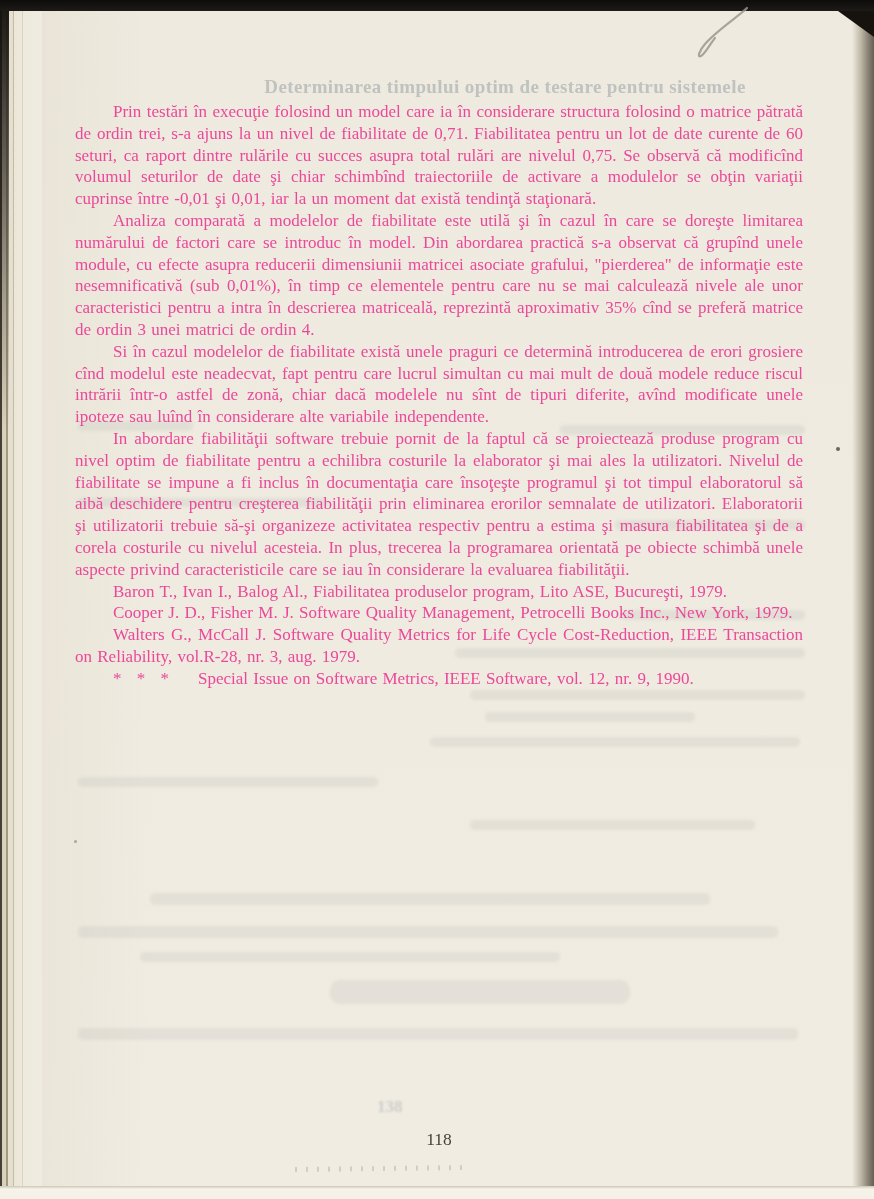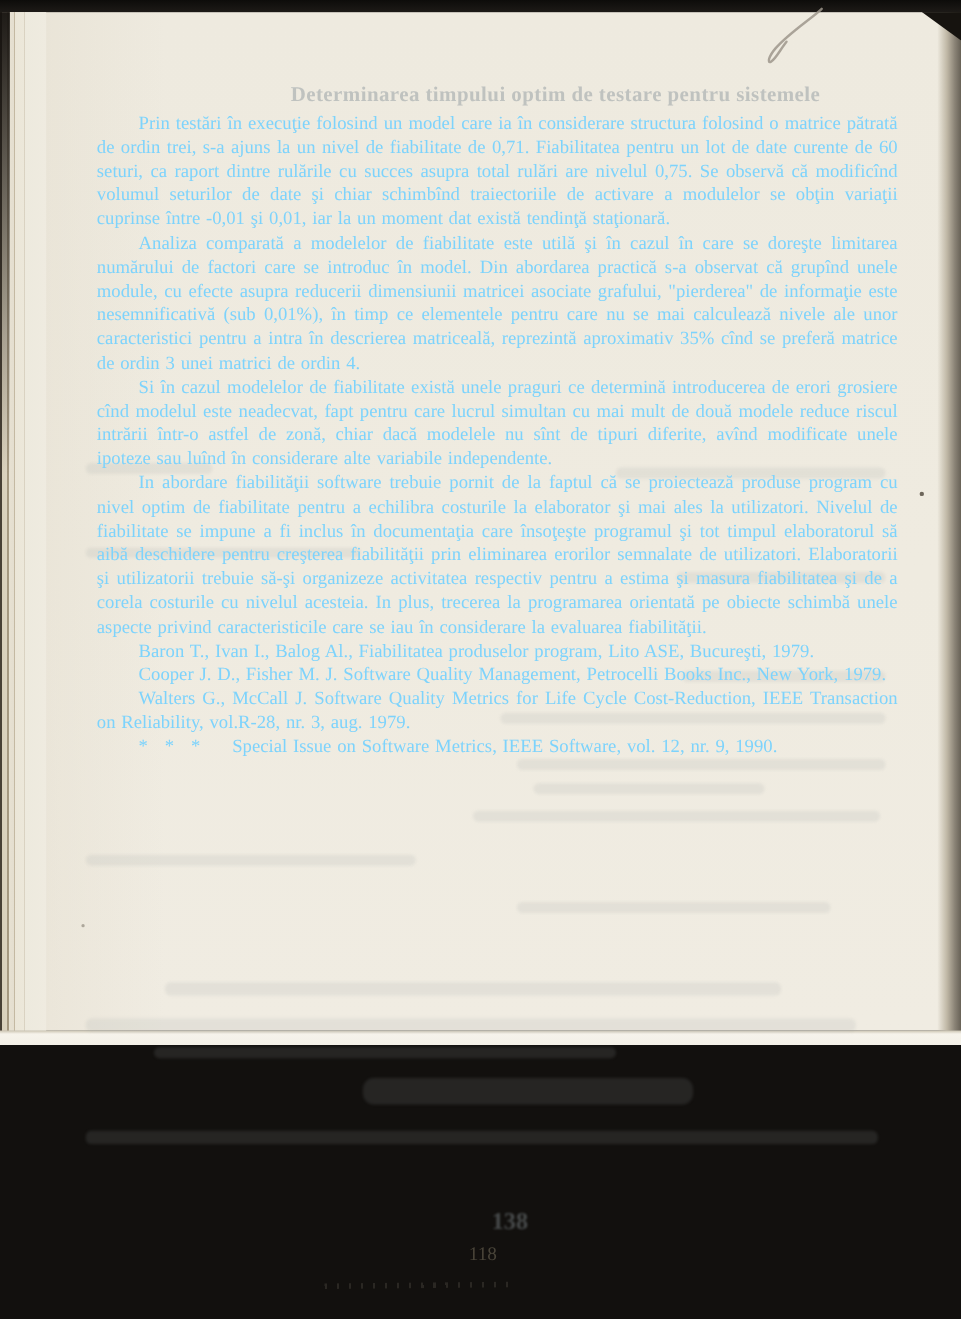--- a/index.html
+++ b/index.html
@@ -4,21 +4,21 @@
 <style>
   html, body {
     margin: 0; padding: 0;
     width: 874px; height: 1199px;
     overflow: hidden;
     background: #12100e;
     font-family: "Liberation Serif", "DejaVu Serif", serif;
   }
   #scan {
     position: absolute; inset: 0;
-    width: 874px; height: 950px;
+    width: 874px; height: 1199px;
   }
   
   #paper {
     position: absolute; left: 0; top: 11px; right: 0; bottom: 13px;
     background:
       linear-gradient(to right, rgba(210,201,182,0.55) 0px, rgba(226,219,203,0.35) 46px, rgba(239,235,224,0) 150px),
       linear-gradient(to bottom, #eeeadf 0%, #efebe0 55%, #f0ece2 100%);
   }
   
   #top-bar {
@@ -61,34 +61,34 @@
   
   #fiber { position: absolute; left: 655px; top: 0px; }
   
   .ghost-heading {
     position: absolute; left: 185px; top: 76px; width: 640px;
     text-align: center; font-weight: bold; font-size: 19px; letter-spacing: 0.4px;
     color: rgba(139,151,156,0.48);
     filter: blur(0.7px);
   }
   .ghost-pagenum {
-    position: absolute; left: 360px; top: 1097px; width: 120px;
-    text-align: right; font-size: 22px; font-weight: bold;
+    position: absolute; left: 377px; top: 1097px; width: 120px;
+    text-align: left; font-size: 17px; font-weight: bold;
     color: rgba(150,160,164,0.4);
     filter: blur(0.8px);
   }
   .ghost-bar {
     position: absolute; height: 10px; border-radius: 5px;
     background: rgba(152,160,163,0.15);
     filter: blur(1.4px);
   }
   
   #text-block {
-    position: absolute; left: 88px; top: 101px; width: 728px;
-    font-size: 17px; line-height: 21.8px; color: #7dd3fc;
+    position: absolute; left: 75px; top: 101px; width: 728px;
+    font-size: 17px; line-height: 21.8px; color: #ec4899;
     text-align: justify; word-spacing: 0.06em;
   }
   #text-block p { margin: 0; text-indent: 38px; }
   .section-heading {
     font-weight: bold; text-indent: 38px; letter-spacing: 0.4px;
     margin: 0;
   }
   #conclusions-heading { margin-top: 34px; }
   #bibliography-heading { margin-top: 23px; }
   .stars { letter-spacing: 5px; margin-right: 24px; }

